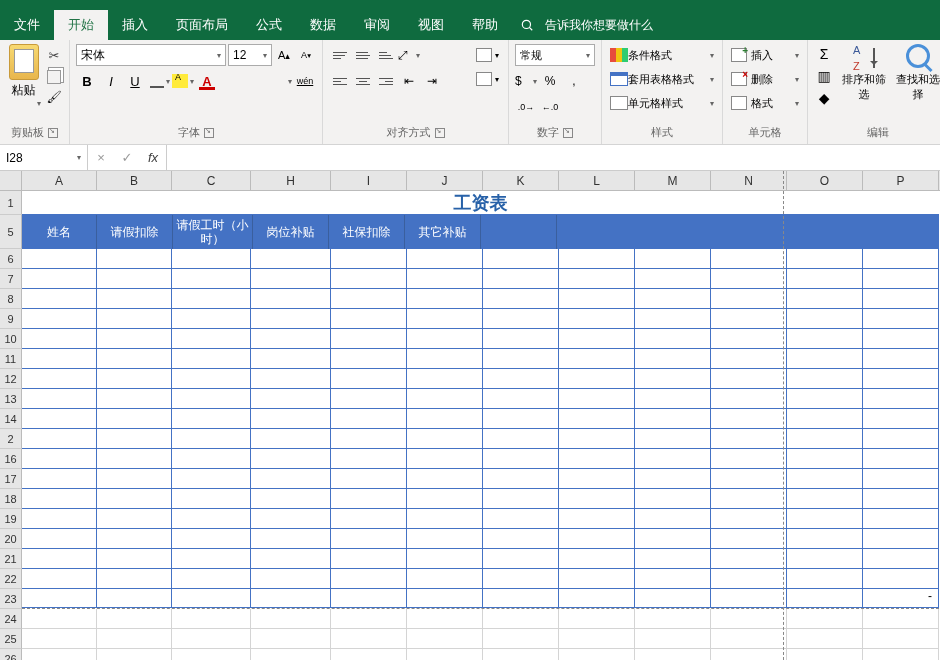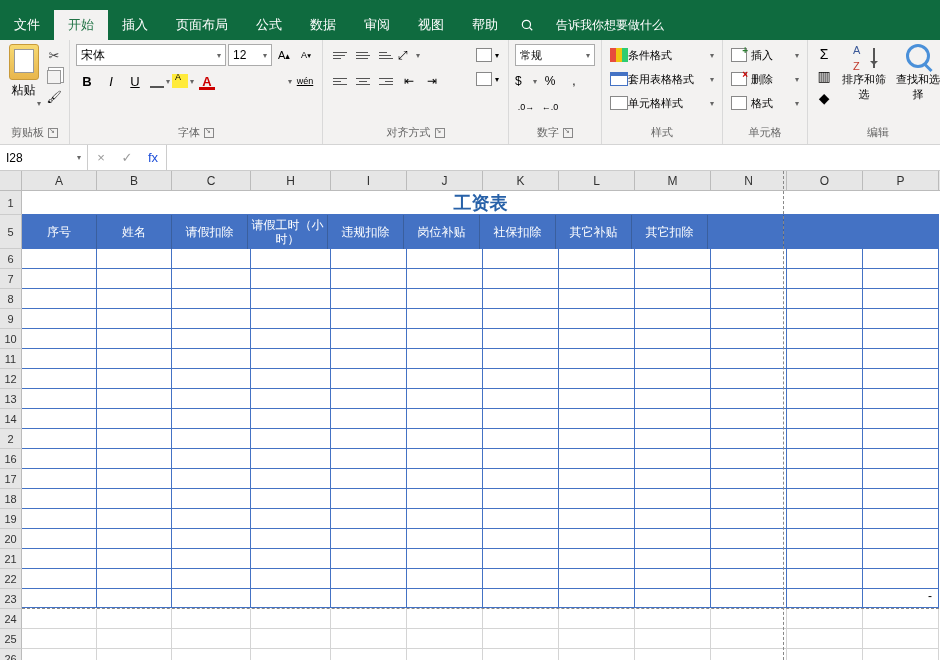--- a/index.html
+++ b/index.html
@@ -6,21 +6,21 @@
 body { background: #fff; width: 940px; height: 660px; overflow: hidden; font-size: 12px; }
 
 
 .titlebar { height: 10px; background: #0f6b3f; }
 
 
 .menubar { height: 30px; background: #0f6b3f; display: flex; align-items: stretch; color: #fff; }
 .menu-tab { padding: 0 14px; display: flex; align-items: center; font-size: 13px; cursor: pointer; }
 .menu-tab.file { background: #0f6b3f; }
 .menu-tab.active { background: #f3f2f1; color: #217346; }
-.tell-me { display: flex; align-items: center; margin-left: 8px; gap: 22px; justify-content: space-between; }
+.tell-me { display: flex; align-items: center; margin-left: 8px; gap: 11px; justify-content: space-between; }
 .search-icon-svg { width: 14px; height: 14px; }
 
 
 .ribbon { height: 105px; background: #f3f2f1; border-bottom: 1px solid #d4d4d4; display: flex; position: relative; }
 .ribbon-group { border-right: 1px solid #d9d9d9; display: flex; flex-direction: column; padding: 4px 6px 0; }
 .ribbon-group-label { text-align: center; font-size: 11px; color: #666; margin-top: auto; padding: 2px 0 4px; display: flex; justify-content: center; gap: 4px; align-items: center; }
 .ribbon-body { flex: 1; display: flex; }
 .dialog-launcher { width: 10px; height: 10px; border: 1px solid #888; position: relative; }
 .dialog-launcher::after { content: "↘"; font-size: 7px; position: absolute; top: -2px; left: 0; color: #666; }
 
@@ -376,21 +376,21 @@
 </div>
 
 <div class="formula-bar">
   <div class="name-box">
       <span>I28</span>
       <span class="dd-arrow">▾</span>
     </div>
   <div class="fx-btns">
     <div class="fx-btn">×</div>
     <div class="fx-btn">✓</div>
-    <div class="fx-btn" style="color:#1d4ed8">fx</div>
+    <div class="fx-btn" style="font-style:italic;color:#404040">fx</div>
   </div>
   <div class="fx-input"></div>
 </div>
 
 <div class="sheet-area">
   <div class="col-headers" id="col-headers">
     <div class="corner"></div>
   <div class="col-h" style="width: 75px;">A</div>
       <div class="col-h" style="width: 75px;">B</div>
       <div class="col-h" style="width: 79px;">C</div>
@@ -426,29 +426,26 @@
         <div class="row-h">21</div>
         <div class="row-h">22</div>
         <div class="row-h">23</div>
         <div class="row-h">24</div>
         <div class="row-h">25</div>
         <div class="row-h">26</div>
       </div>
     <div class="cells" id="cells" style="width: 917px;">
         <div class="sheet-title" style="width: 917px;">工资表</div>
         <div class="header-row">
-          <div class="hcell" style="width: 75px;">序号</div>
           <div class="hcell" style="width: 75px;">姓名</div>
           <div class="hcell" style="width: 76px;">请假扣除</div>
           <div class="hcell" style="width: 80px;">请假工时（小时）</div>
-          <div class="hcell" style="width: 76px;">违规扣除</div>
           <div class="hcell" style="width: 76px;">岗位补贴</div>
           <div class="hcell" style="width: 76px;">社保扣除</div>
           <div class="hcell" style="width: 76px;">其它补贴</div>
-          <div class="hcell" style="width: 76px;">其它扣除</div>
           <div class="hcell" style="width: 76px;"></div>
         </div>
         <div class="data-row">
           <div class="dcell" style="width: 75px;"></div>
           <div class="dcell" style="width: 75px;"></div>
           <div class="dcell" style="width: 79px;"></div>
           <div class="dcell" style="width: 80px;"></div>
           <div class="dcell" style="width: 76px;"></div>
           <div class="dcell" style="width: 76px;"></div>
           <div class="dcell" style="width: 76px;"></div>

